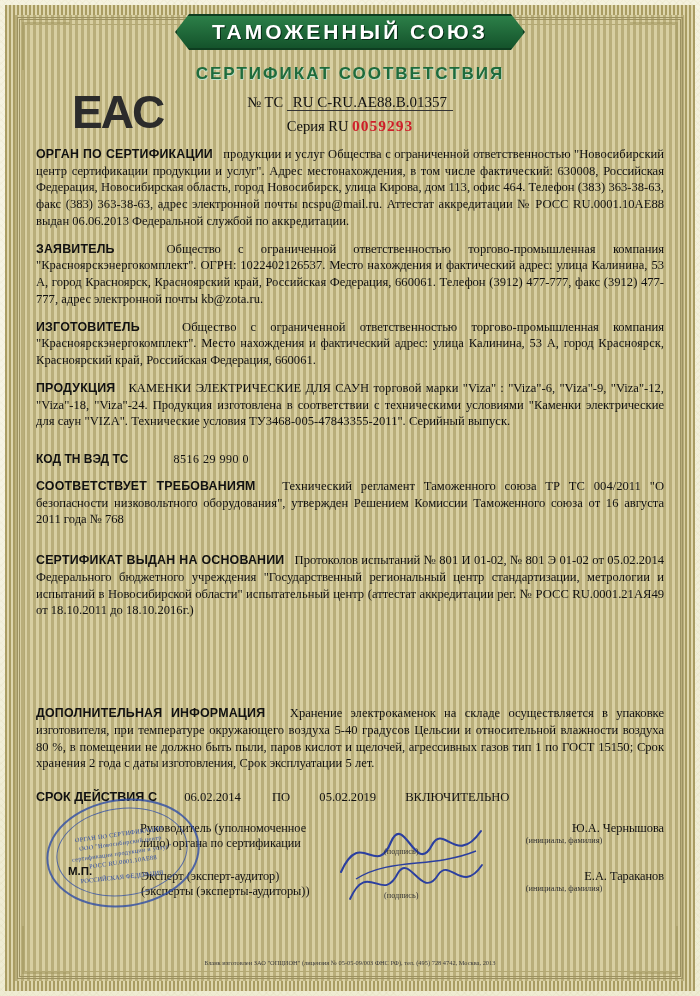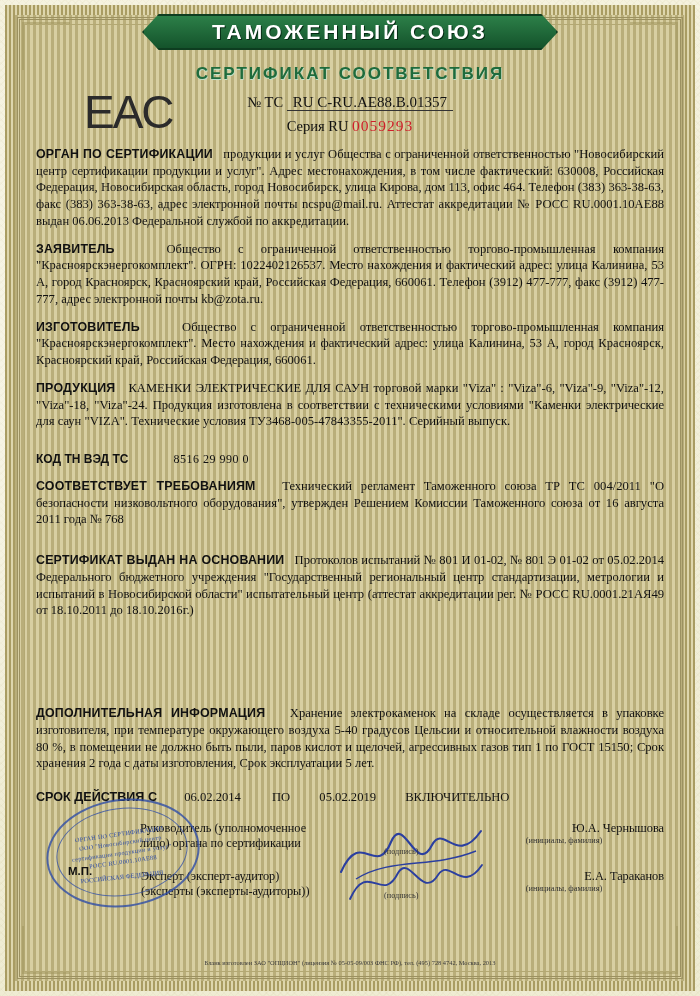--- a/index.html
+++ b/index.html
@@ -25,42 +25,42 @@
      border:1px solid #b3a873;box-sizing:border-box;}
   .corner{position:absolute;width:46px;height:46px;border:2px solid #a2975f;opacity:.55;}
   .corner.tl{left:22px;top:22px;border-right:none;border-bottom:none;}
   .corner.tr{right:22px;top:22px;border-left:none;border-bottom:none;}
   .corner.bl{left:22px;bottom:22px;border-right:none;border-top:none;}
   .corner.br{right:22px;bottom:22px;border-left:none;border-top:none;}
 
   .content{position:absolute;left:36px;top:14px;width:628px;}
 
   
-  .banner{position:relative;height:36px;margin:0 auto;width:416px;}
+  .banner{position:relative;height:36px;margin:0 auto;width:350px;}
   .banner .bg{position:absolute;inset:0;background:#1d6a3a;
      background:linear-gradient(#2c7f48,#14532b);
      border:2px solid #0e3d20;
      clip-path:polygon(4% 0,96% 0,100% 50%,96% 100%,4% 100%,0 50%);}
   .banner .txt{position:absolute;inset:0;display:flex;align-items:center;justify-content:center;
      color:#fff;font-family:"Liberation Sans",sans-serif;font-weight:bold;font-size:21px;
      letter-spacing:3px;text-shadow:1px 1px 0 #062b14;}
 
   h1.title{text-align:center;font-family:"Liberation Sans",sans-serif;
      font-size:17px;font-weight:bold;letter-spacing:2px;color:#1f6b3c;
      margin:14px 0 6px 0;text-shadow:0.5px 0.5px 0 #bfe0c9;}
 
-  .eac{position:absolute;left:48px;top:70px;width:86px;height:56px;
-     font-family:"Liberation Sans",sans-serif;font-size:46px;font-weight:normal;
+  .eac{position:absolute;left:36px;top:70px;width:86px;height:56px;
+     font-family:"Liberation Sans",sans-serif;font-size:46px;font-weight:bold;
      color:#2b2b2b;letter-spacing:-2px;line-height:56px;}
 
   .numline{text-align:center;font-size:14.5px;margin-top:10px;}
   .numline .lbl{letter-spacing:0px;}
   .numline .val{border-bottom:1px solid #333;padding:0 6px;font-size:15px;}
   .serline{text-align:center;font-size:14.5px;margin-top:6px;}
-  .serline .red{color:#cf1f2a;font-weight:normal;letter-spacing:1px;font-size:15.5px;}
+  .serline .red{color:#cf1f2a;font-weight:bold;letter-spacing:1px;font-size:15.5px;}
 
   .block{margin-top:11px;font-size:12.6px;line-height:1.33;text-align:justify;}
   .block .hd{font-family:"Liberation Sans",sans-serif;font-weight:bold;font-size:12.4px;
      letter-spacing:0.2px;}
   .block p{margin:0;}
   .spacer-sm{height:6px;}
   .tnved{margin-top:22px;font-size:12px;}
   .tnved .hd{font-family:"Liberation Sans",sans-serif;font-weight:bold;}
   .tnved .code{margin-left:42px;letter-spacing:.5px;}
 

